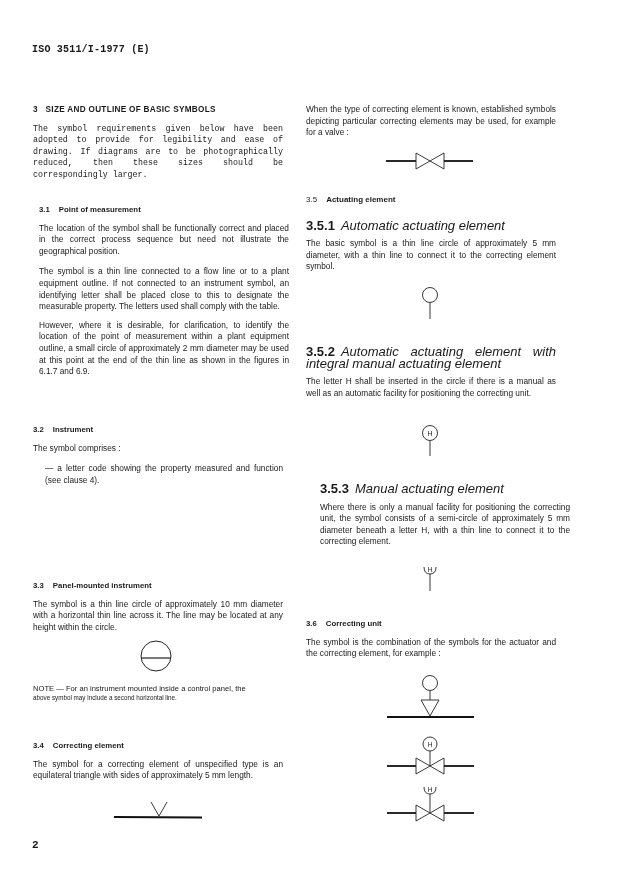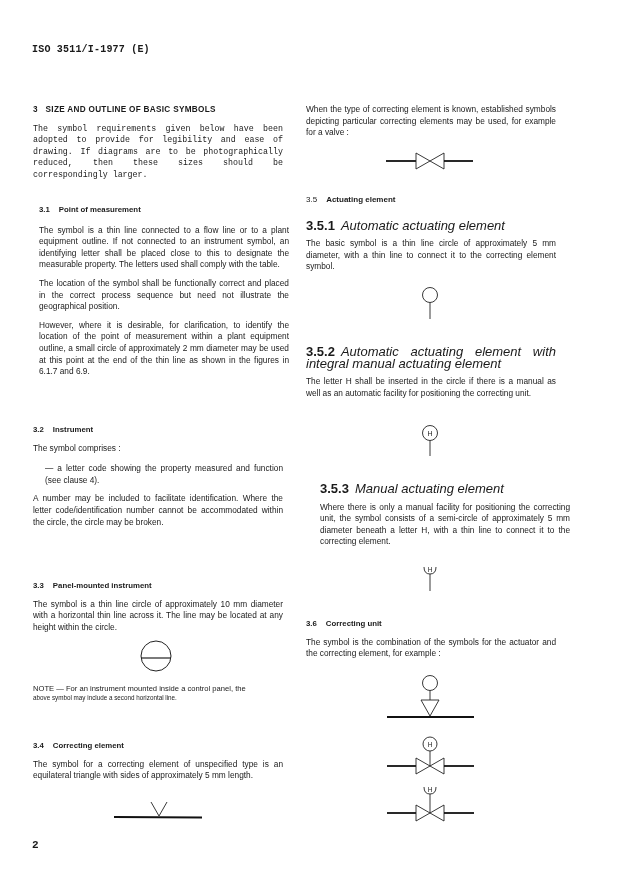--- a/index.html
+++ b/index.html
@@ -24,30 +24,29 @@
 
 <div class="abs hdr">ISO 3511/I-1977 (E)</div>
 
 <div class="col" style="left:33px; top:104px;">
   <p class="h-main" style="white-space:pre;">3   SIZE AND OUTLINE OF BASIC SYMBOLS</p>
   <p style="margin-top:7px;font-family:Liberation Mono, monospace;">The symbol requirements given below have been adopted to provide for legibility and ease of drawing. If diagrams are to be photographically reduced, then these sizes should be correspondingly larger.</p>
 </div>
 
 <div class="col" style="left:33px; top:204px;margin-left:6px;">
   <p class="h-sec"><span class="num">3.1</span><span>Point of measurement</span></p>
+  <p style="margin-top:7px;">The location of the symbol shall be functionally correct and placed in the correct process sequence but need not illustrate the geographical position.</p>
   <p style="margin-top:9px;">The symbol is a thin line connected to a flow line or to a plant equipment outline. If not connected to an instrument symbol, an identifying letter shall be placed close to this to designate the measurable property. The letters used shall comply with the table.</p>
-  <p style="margin-top:7px;">The location of the symbol shall be functionally correct and placed in the correct process sequence but need not illustrate the geographical position.</p>
   <p style="margin-top:7px;">However, where it is desirable, for clarification, to identify the location of the point of measurement within a plant equipment outline, a small circle of approximately 2 mm diameter may be used at this point at the end of the thin line as shown in the figures in 6.1.7 and 6.9.</p>
 </div>
 
 <div class="col" style="left:33px; top:424px;">
   <p class="h-sec"><span class="num">3.2</span><span>Instrument</span></p>
   <p style="margin-top:7px;">The symbol comprises :</p>
   <p style="margin-top:9px; padding-left:12px;">—  a letter code showing the property measured and function (see clause 4).</p>
-  <p style="margin-top:7px;">A number may be included to facilitate identification. Where the letter code/identification number cannot be accommodated within the circle, the circle may be broken.</p>
 </div>
 
 <div class="col" style="left:33px; top:580px;">
   <p class="h-sec"><span class="num">3.3</span><span>Panel-mounted instrument</span></p>
   <p style="margin-top:7px;">The symbol is a thin line circle of approximately 10 mm diameter with a horizontal thin line across it. The line may be located at any height within the circle.</p>
 </div>
 
 <svg style="left:140px; top:640px;" width="36" height="36">
   <circle cx="16" cy="16" r="15" fill="none" stroke="#222" stroke-width="1"></circle>
   <line x1="1" y1="18" x2="31" y2="18" stroke="#222" stroke-width="1.2"></line>

